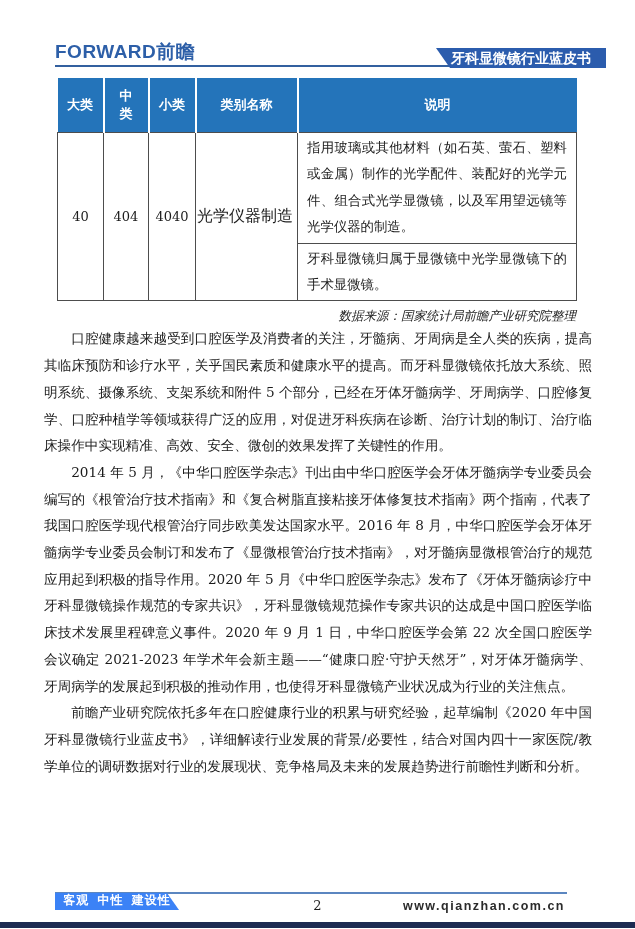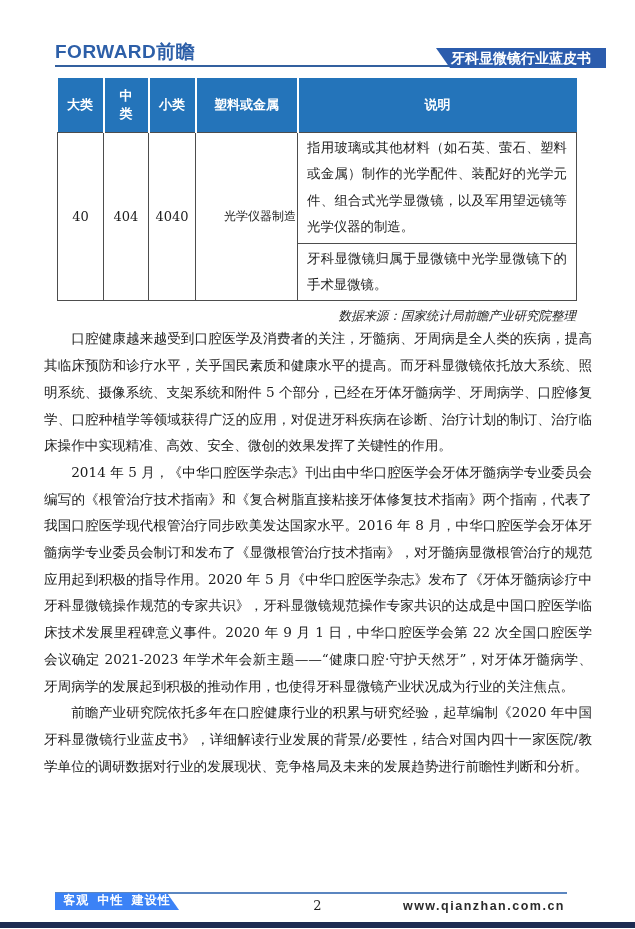--- a/index.html
+++ b/index.html
@@ -46,21 +46,21 @@
     margin-left:13px; width:519px;
   }
   table.cls th {
     background:#2474ba; color:#fff;
     font-size:13px; font-weight:bold;
     height:21px; padding:9px;
   }
   table.cls th + th { border-left:2px solid #ffffff; }
   table.cls td { border:1px solid #4d4d4d; }
   td.code { text-align:center; font-size:13px; }
-  td.cat  { text-align:right; font-size:12px; }
+  td.cat  { text-align:left; font-size:16px; }
   td.desc {
     font-size:13.4px; line-height:26.4px;
     padding:2px 9px; text-align:justify;
   }
   td.desc.d0 { height:106px;margin-top:33px; }
   td.desc.d1 { height:50px; }
   .source {
     text-align:right; padding-right:16px;
     font-style:italic; font-size:12.5px;
     margin-top:7px; color:#222;
@@ -122,21 +122,21 @@
           <col style="width:45px">
           <col style="width:47px">
         <col style="width:102px">
           <col style="width:279px">
       </colgroup>
       <thead>
         <tr>
           <th>大类</th>
           <th>中类</th>
           <th>小类</th>
-          <th>塑料或金属</th>
+          <th>类别名称</th>
           <th>说明</th>
         </tr>
       </thead>
       <tbody>
         <tr>
           <td class="code" rowspan="2">40</td>
           <td class="code" rowspan="2">404</td>
           <td class="code" rowspan="2">4040</td>
           <td class="cat" rowspan="2">光学仪器制造</td>
           <td class="desc d0">指用玻璃或其他材料（如石英、萤石、塑料或金属）制作的光学配件、装配好的光学元件、组合式光学显微镜，以及军用望远镜等光学仪器的制造。</td>

